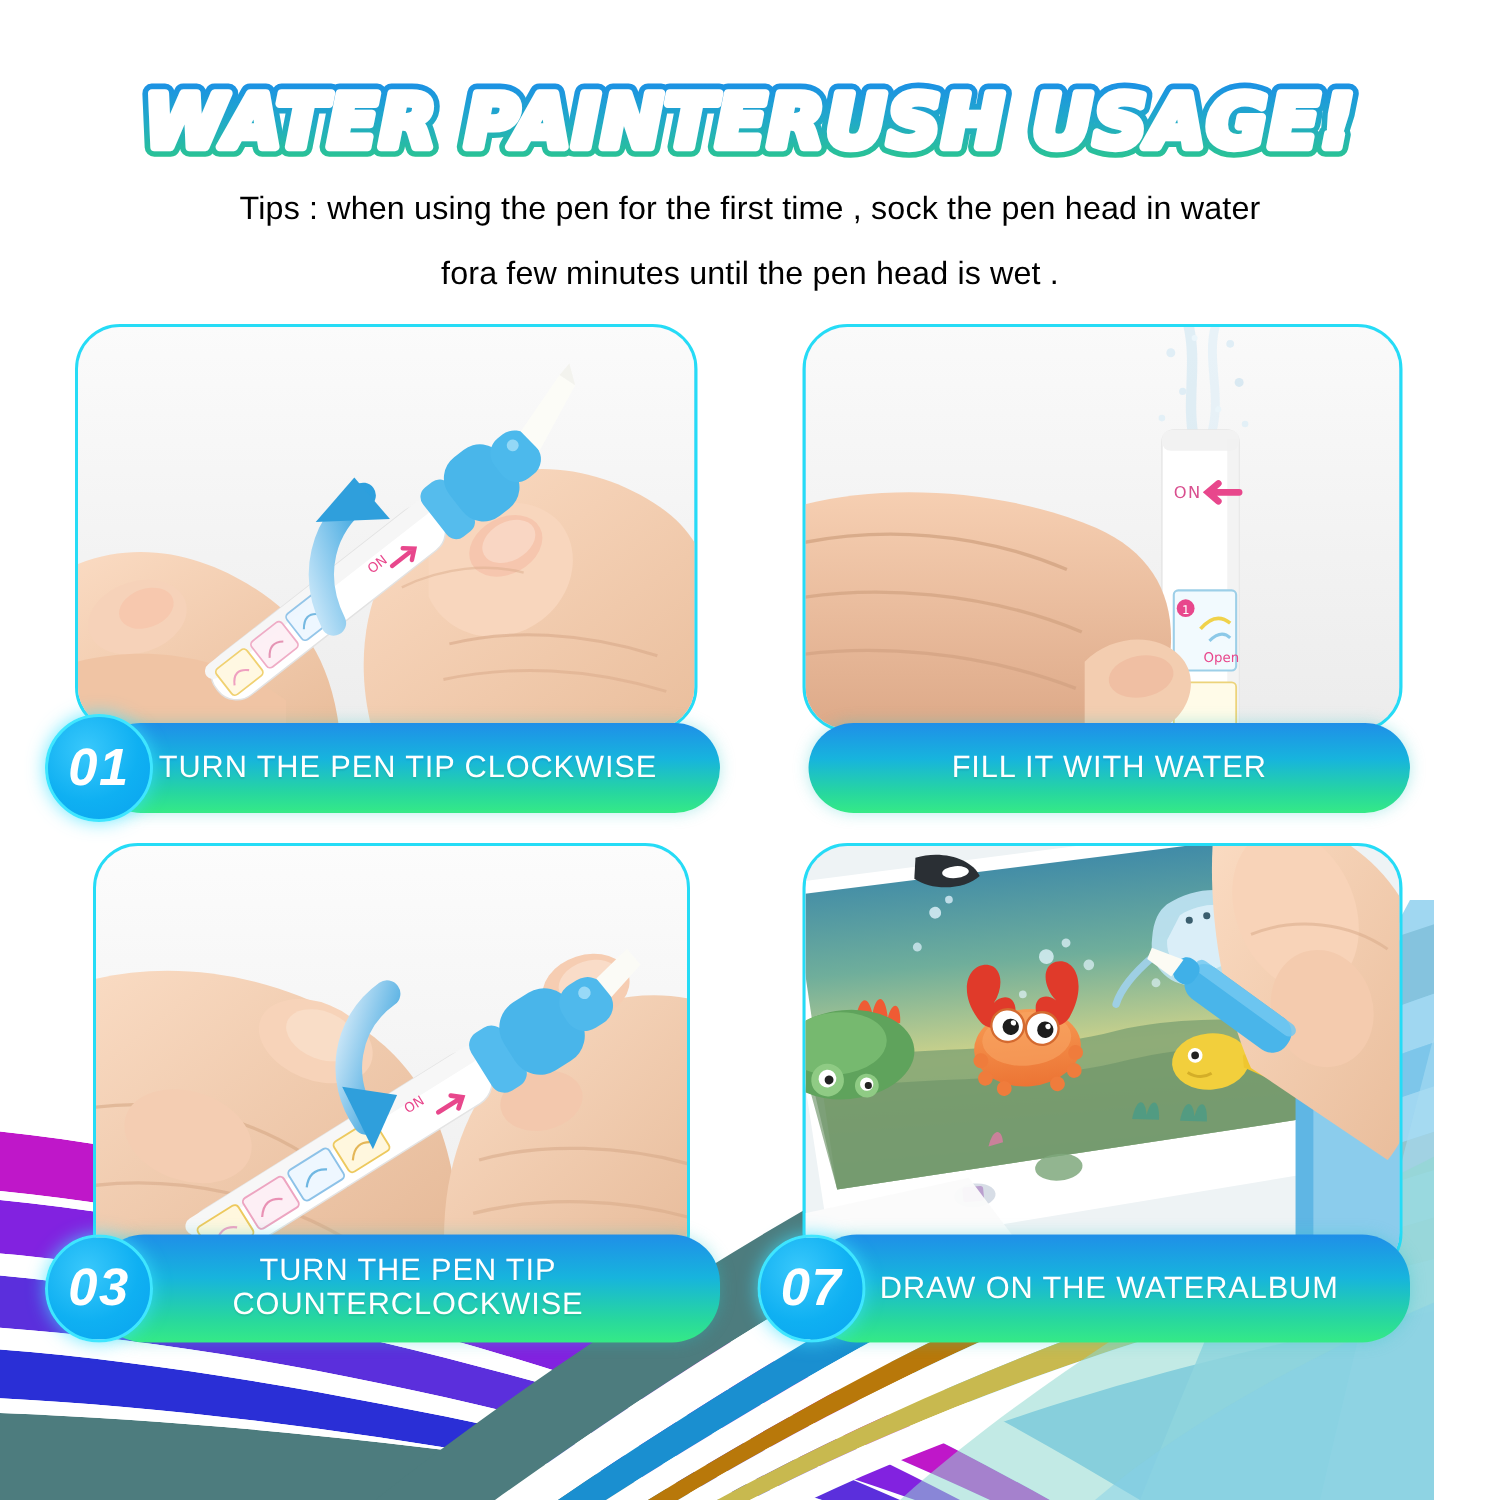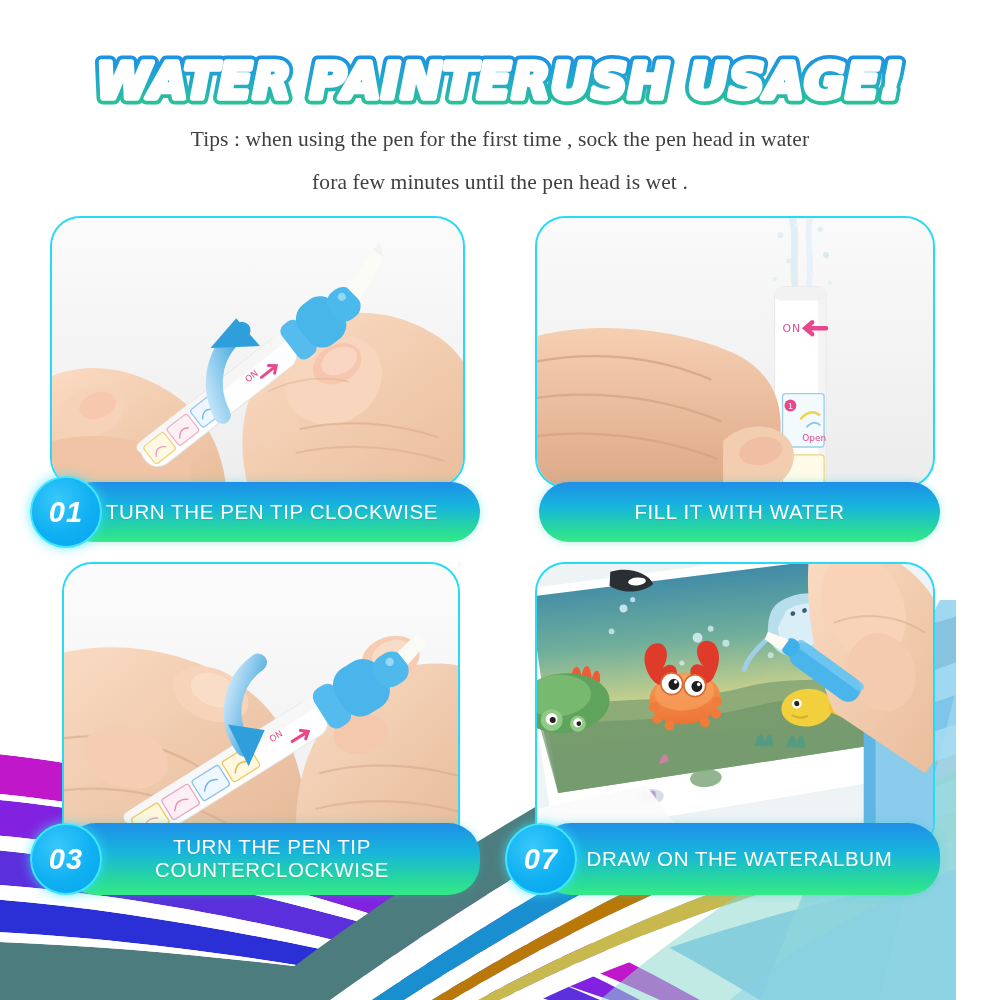--- a/index.html
+++ b/index.html
@@ -13,21 +13,21 @@
   
   #ribbons{position:absolute;left:0;top:600px;width:1000px;height:400px;z-index:1;}
 
   
   #title-wrap{position:absolute;left:0;top:48px;width:1000px;height:62px;z-index:6;
      display:flex;align-items:center;justify-content:center;}
   #title-svg{display:block;}
 
   
   .tips{position:absolute;left:0;width:1000px;text-align:center;z-index:6;
-        color:#404040;font-size:21.5px;letter-spacing:.1px;font-family:Liberation Serif, serif;}
+        color:#000000;font-size:21.5px;letter-spacing:.1px;}
   #tips-1{top:127px;}
   #tips-2{top:170px;}
 
   
   .panel{position:absolute;z-index:3;border:2px solid #25dcf6;border-radius:30px;
          background:#7dd3fc;overflow:hidden;box-sizing:border-box;}
   #panel-1{left:50px;top:216px;width:415px;height:272px;}
   #panel-2{left:535px;top:216px;width:400px;height:272px;}
   #panel-3{left:62px;top:562px;width:398px;height:290px;}
   #panel-4{left:535px;top:562px;width:400px;height:290px;}
@@ -40,21 +40,21 @@
         display:flex;align-items:center;justify-content:center;box-sizing:border-box;
         box-shadow:0 0 10px rgba(40,200,200,.35);}
   .pill .cap{color:#ffffff;font-size:20.5px;letter-spacing:.6px;line-height:1.12;text-align:center;
              text-shadow:0 1px 1px rgba(0,0,0,.08);white-space:pre-line;}
   .badge{position:absolute;left:0;top:50%;transform:translateY(-50%);
          width:68px;height:68px;border-radius:50%;
          background:radial-gradient(circle at 38% 32%,#39c8fb 0%,#0fb0f2 55%,#0aa3ee 100%);
          border:2.5px solid #3fe6ff;
          box-shadow:0 0 12px rgba(60,225,255,.75);
          display:flex;align-items:center;justify-content:center;z-index:2;}
-  .badge span{color:#ffffff;font-size:29px;font-weight:700;letter-spacing:1px;font-style:italic;}
+  .badge span{color:#ffffff;font-size:35px;font-weight:700;letter-spacing:1px;font-style:italic;}
 
   #step-1{left:30px;top:482px;width:450px;}
   #step-1 .pill{margin-left:34px;width:416px;}
   #step-2{left:505px;top:482px;width:435px;}
   #step-2 .pill{margin-left:34px;width:401px;}
   #step-3{left:30px;top:823px;width:450px;height:72px;}
   #step-3 .pill{margin-left:34px;width:416px;height:72px;}
   #step-4{left:505px;top:823px;width:435px;height:72px;}
   #step-4 .pill{margin-left:34px;width:401px;height:72px;}
 </style>

